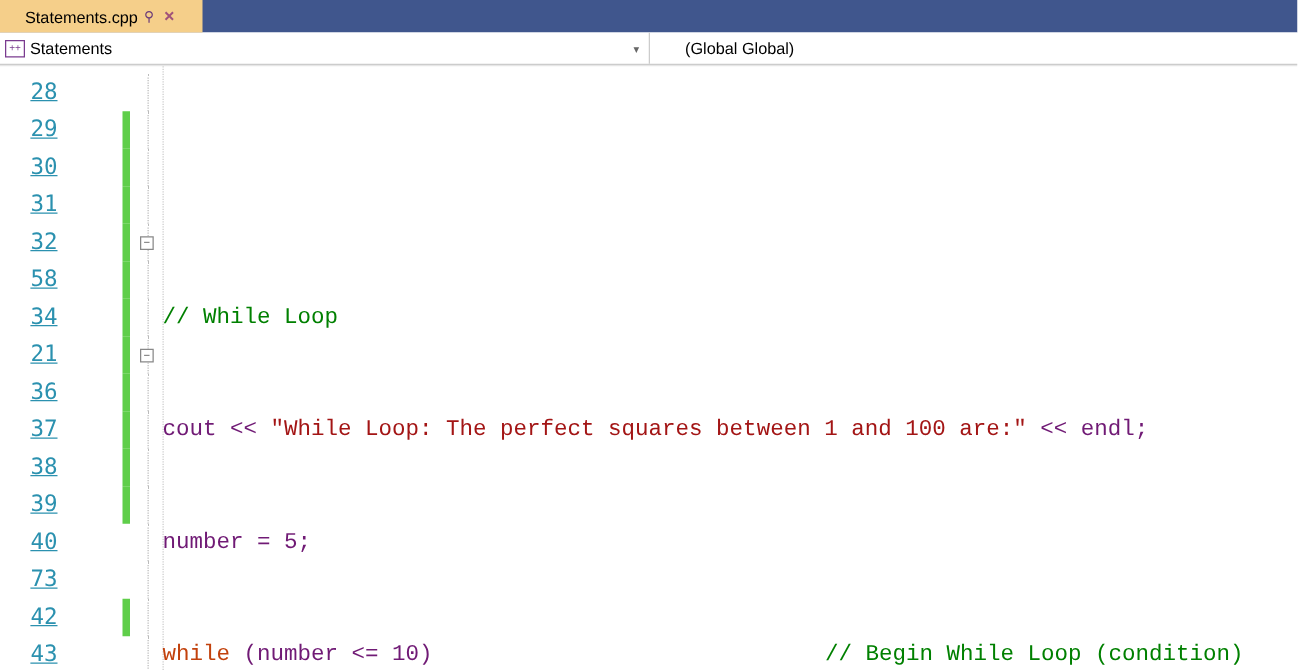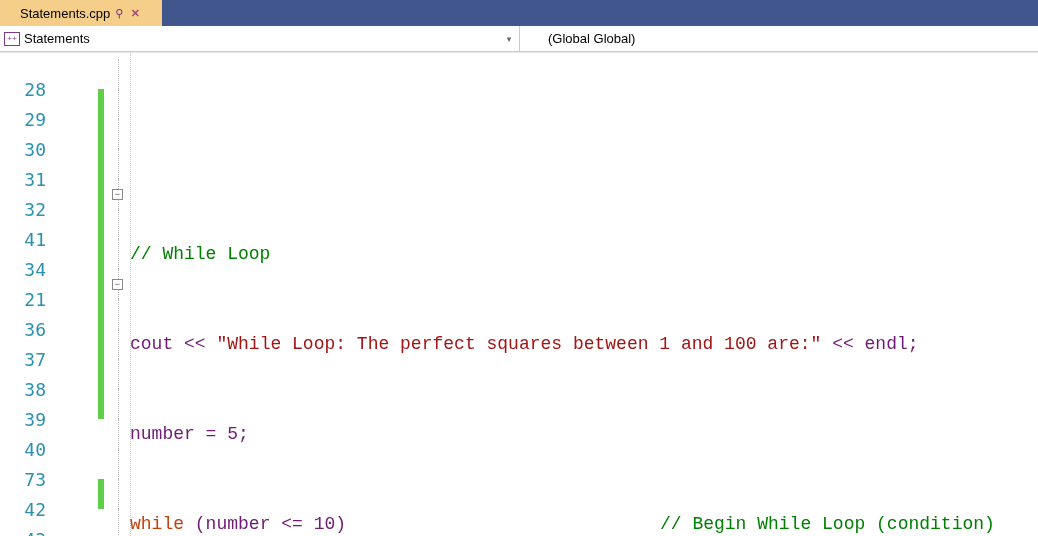--- a/index.html
+++ b/index.html
@@ -80,22 +80,23 @@
       height: calc(100% - 52px);
       background: #fff;
       border-top: 1px solid #e6e6e6;
     }
     .gutter-ln {
       width: 56px;
       text-align: right;
       color: #2b91af;
       font-family: Consolas, monospace;
       font-size: 18px;
-      padding-top: 22px;
+      padding-top: 6px;
       user-select: none;
+      text-decoration: underline;
     }
     .gutter-ln div { height: 30px; line-height: 30px; padding-right: 10px; }
     .gutter-edge {
       width: 74px;
       padding-top: 6px;
     }
     .edge-row {
       height: 30px;
       display: flex;
       align-items: center;
@@ -180,21 +181,21 @@
 </div>
 
 <div class="editor-wrap">
 
   <div class="gutter-ln" id="ln-gutter">
       <div>28</div>
       <div>29</div>
       <div>30</div>
       <div>31</div>
       <div>32</div>
-      <div>41</div>
+      <div>58</div>
       <div>34</div>
       <div>21</div>
       <div>36</div>
       <div>37</div>
       <div>38</div>
       <div>39</div>
       <div>40</div>
       <div>73</div>
       <div>42</div>
       <div>43</div>

